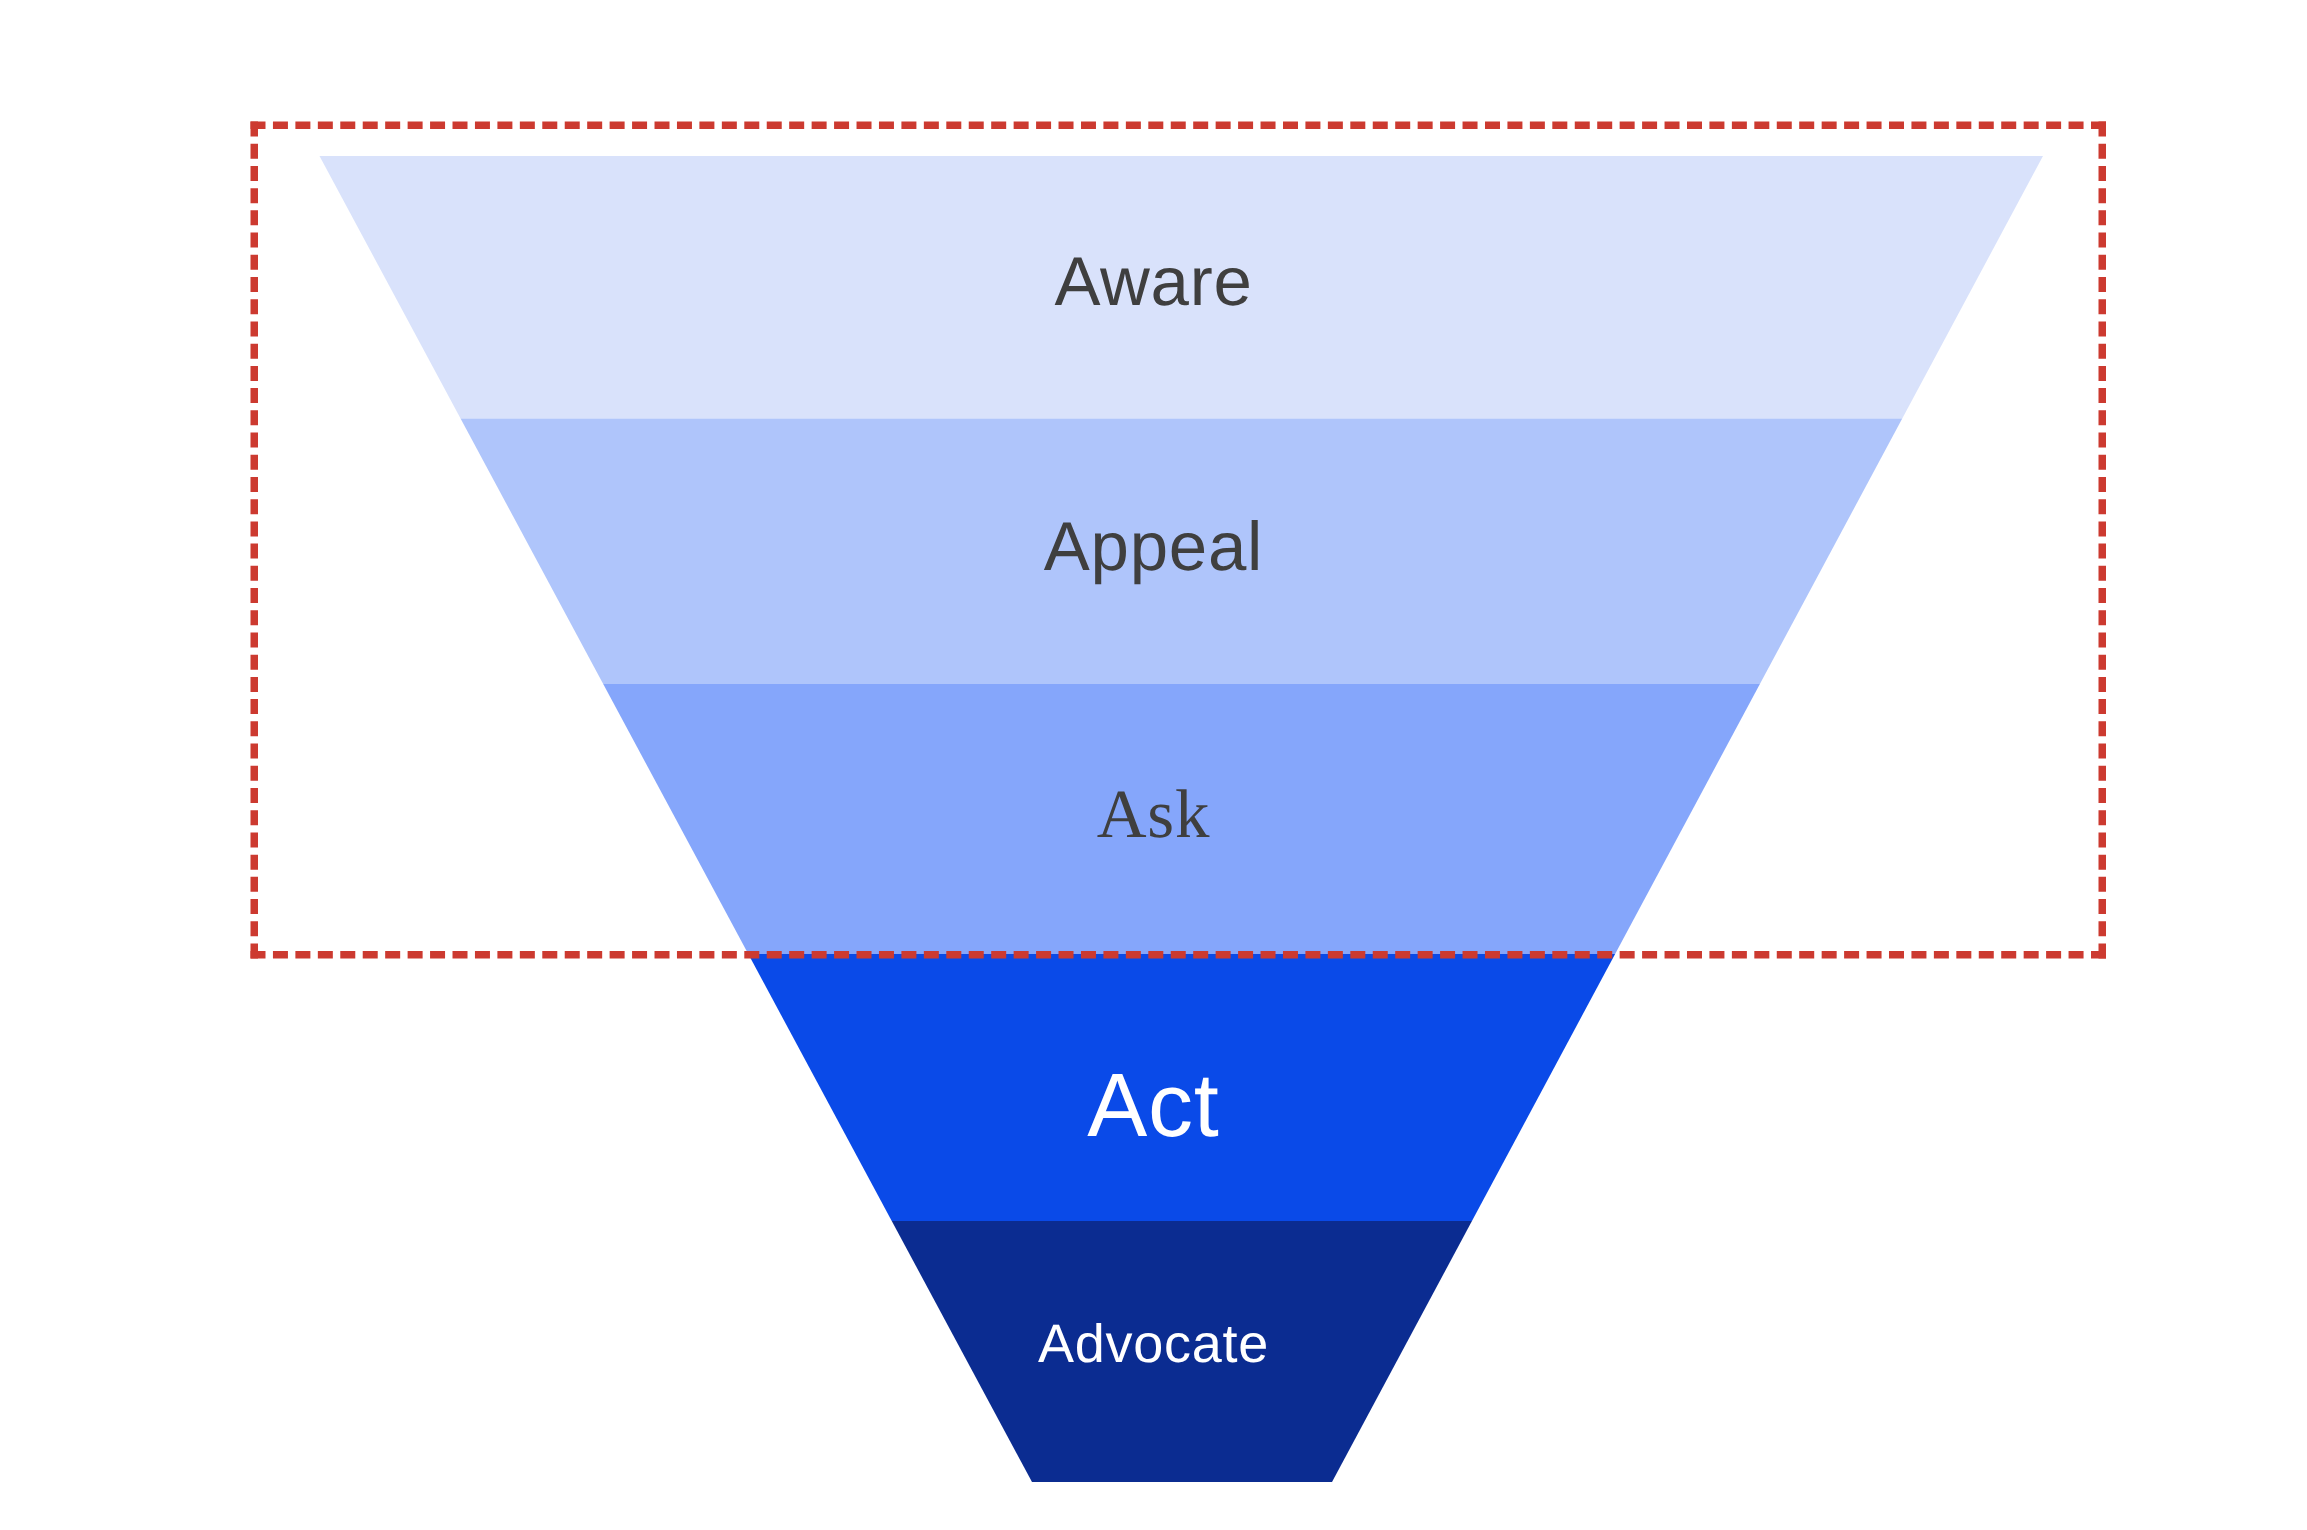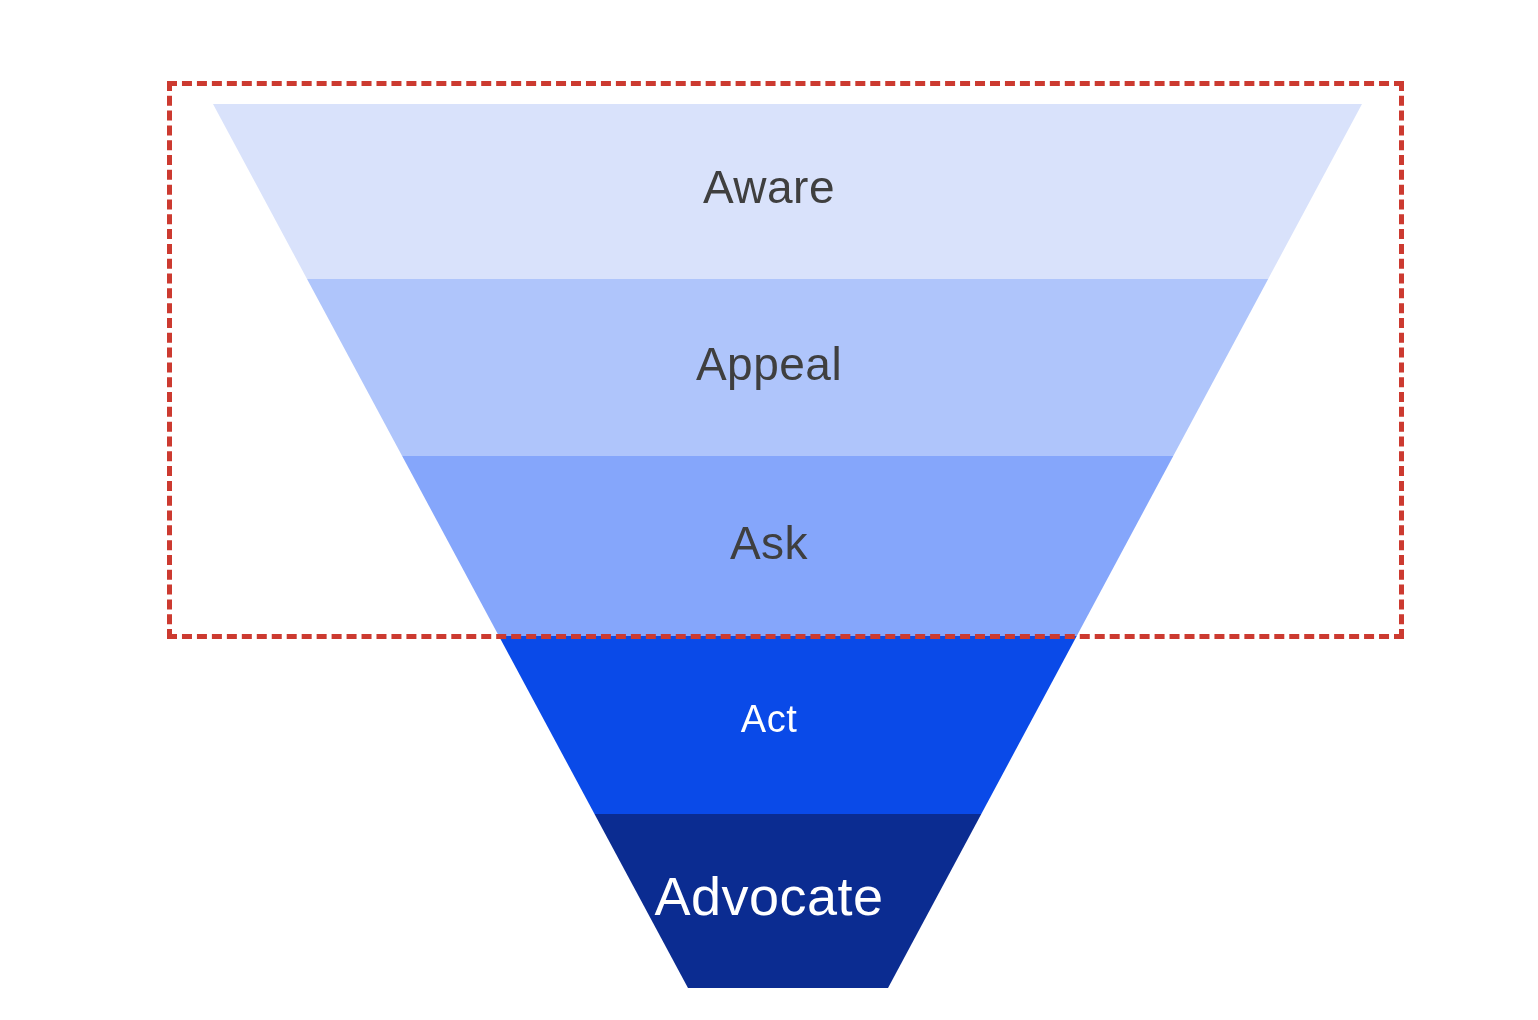--- a/index.html
+++ b/index.html
@@ -64,21 +64,21 @@
         <polygon points="402.14027149321265,425 1173.2579185520362,425 1076.7420814479638,605 498.8597285067873,605" fill="#85A6FB" shape-rendering="geometricPrecision"></polygon>
         <polygon points="498.8597285067873,605 1076.7420814479638,605 981.2986425339366,783 594.5045248868778,783" fill="#0A4AE8" shape-rendering="geometricPrecision"></polygon>
         <polygon points="594.5045248868778,783 981.2986425339366,783 888,957 688,957" fill="#0B2C91" shape-rendering="geometricPrecision"></polygon>
       </g>
   </svg>
 
   <div class="stage-label" id="label-aware" style="top: 133px; font-size: 46px; line-height: 46px; color: rgb(63, 63, 63);">Aware</div>
 
   <div class="stage-label" id="label-appeal" style="top: 310px; font-size: 46px; line-height: 46px; color: rgb(63, 63, 63); text-align: center;">Appeal</div>
 
-  <div class="stage-label" id="label-ask" style="top: 489px; font-size: 46px; line-height: 46px; color: rgb(63, 63, 63);">Ask</div>
+  <div class="stage-label" id="label-ask" style="top: 489px; font-size: 46px; line-height: 46px; color: rgb(63, 63, 63); font-family: Liberation Serif, serif;">Ask</div>
 
-  <div class="stage-label" id="label-act" style="top: 665px; font-size: 38px; line-height: 46px; color: rgb(255, 255, 255);">Act</div>
+  <div class="stage-label" id="label-act" style="top: 683px; font-size: 60px; line-height: 46px; color: rgb(255, 255, 255);">Act</div>
 
-  <div class="stage-label" id="label-advocate" style="top: 842px; font-size: 54px; line-height: 46px; color: rgb(255, 255, 255);">Advocate</div>
+  <div class="stage-label" id="label-advocate" style="top: 842px; font-size: 36px; line-height: 46px; color: rgb(255, 255, 255);">Advocate</div>
 
   <div id="highlight-rect" style="left: 167px; top: 50px; width: 1237px; height: 558px; border: 5px dashed rgb(204, 58, 48);"></div>
 
 </div>
 
 </body></html>

